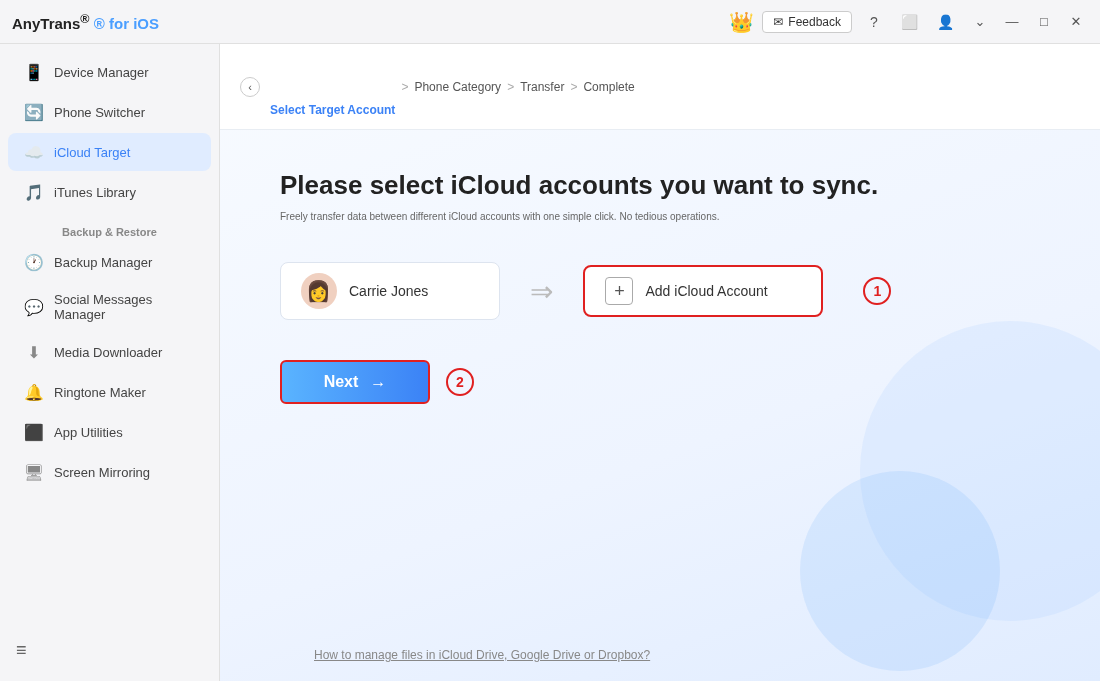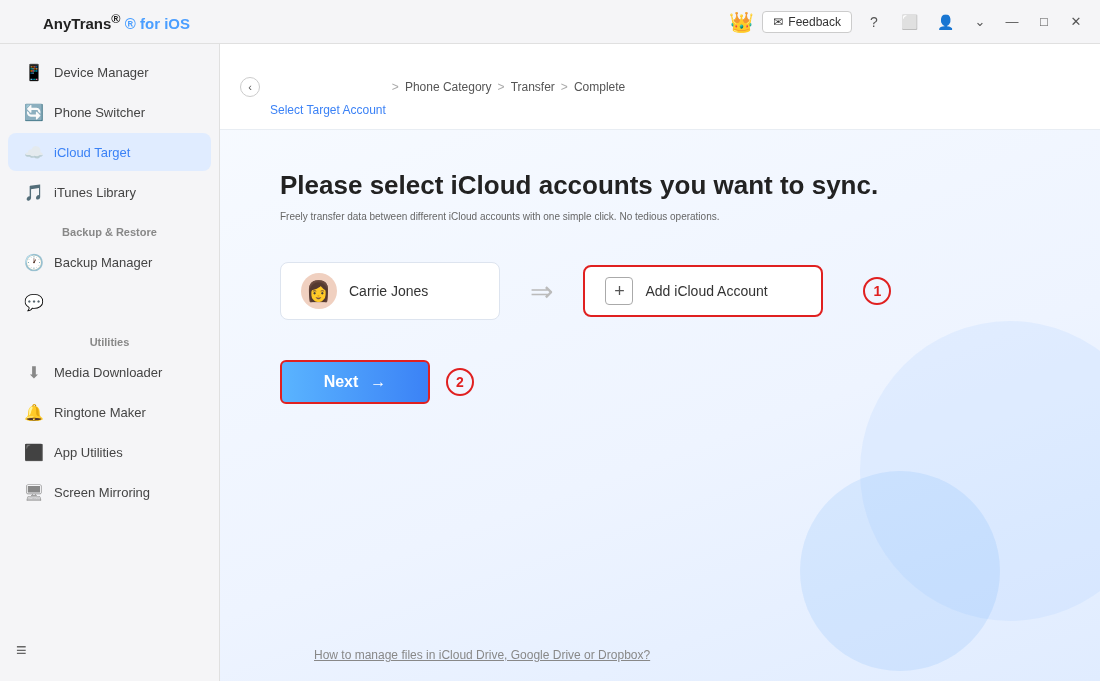--- a/index.html
+++ b/index.html
@@ -21,21 +21,20 @@
       align-items: center;
       justify-content: space-between;
       padding: 0 12px;
       border-bottom: 1px solid #e0e0e0;
       flex-shrink: 0;
     }
     .titlebar-left {
       display: flex;
       align-items: center;
       gap: 8px;
-      margin-left: 31px;
     }
     .app-logo {
       font-size: 15px;
       font-weight: 700;
       color: #222;
     }
     .app-logo span {
       color: #4a9eff;
     }
     .crown-icon {
@@ -177,21 +176,21 @@
       background: white;
       display: flex;
       align-items: center;
       justify-content: center;
       cursor: pointer;
       font-size: 11px;
       color: #555;
       margin-right: 4px;
     }
     .breadcrumb .step { color: #555; }
-    .breadcrumb .step.active { color: #3b82f6; font-weight: 400; margin-top: 47px; }
+    .breadcrumb .step.active { color: #3b82f6; font-weight: 700; margin-top: 47px; }
     .breadcrumb .sep { color: #aaa; }
 
     
     .page-body {
       flex: 1;
       padding: 40px 60px 18px;
       display: flex;
       flex-direction: column;
       position: relative;
     }
@@ -408,23 +407,23 @@
       <span>iTunes Library</span>
     </div>
 
     <div class="sidebar-section-label">Backup &amp; Restore</div>
     <div class="sidebar-item">
       <span class="item-icon">🕐</span>
       <span>Backup Manager</span>
     </div>
     <div class="sidebar-item">
       <span class="item-icon">💬</span>
-    </div>
-
-    <div class="sidebar-section-label">Utilities</div>
+      <span>Social Messages Manager</span>
+    </div>
+
     <div class="sidebar-item">
       <span class="item-icon">⬇</span>
       <span>Media Downloader</span>
     </div>
     <div class="sidebar-item">
       <span class="item-icon">🔔</span>
       <span>Ringtone Maker</span>
     </div>
     <div class="sidebar-item">
       <span class="item-icon">⬛</span>

